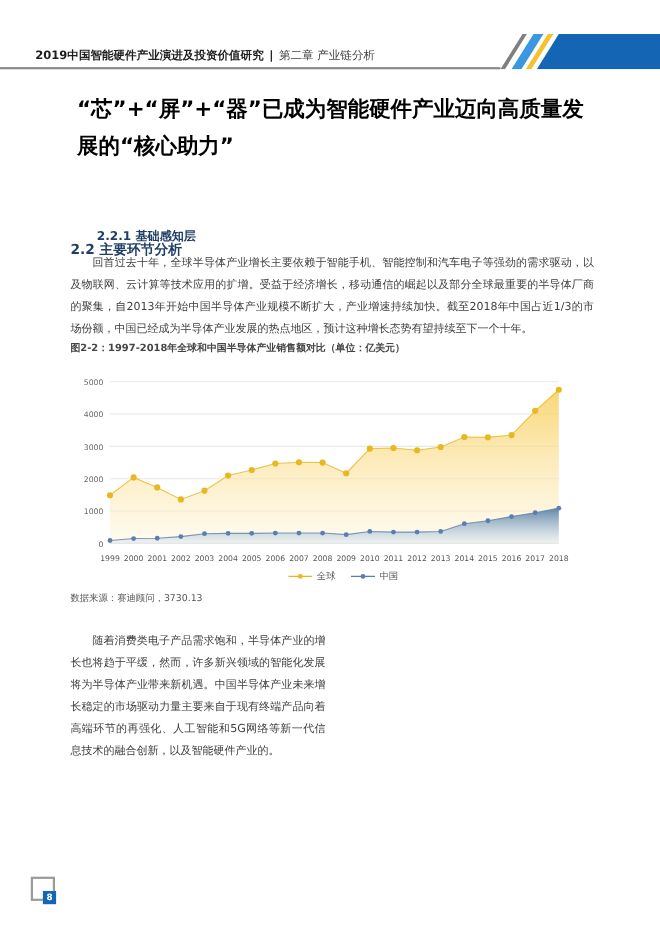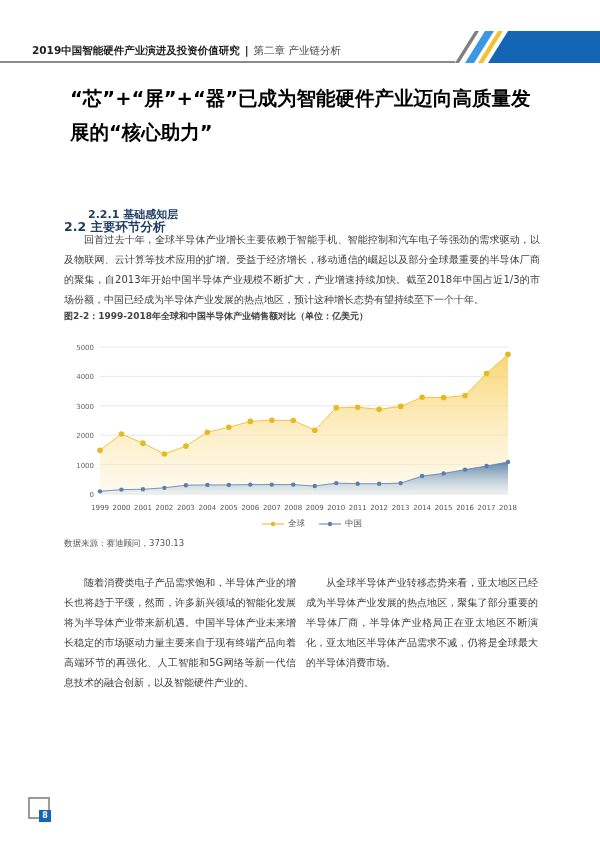--- a/index.html
+++ b/index.html
@@ -44,21 +44,21 @@
   </svg>
 </div>
 
 <div class="main-title">“芯”+“屏”+“器”已成为智能硬件产业迈向高质量发展的“核心助力”</div>
 
 <div class="h2">2.2 主要环节分析</div>
 <div class="h3">2.2.1 基础感知层</div>
 
 <div class="para p1">回首过去十年，全球半导体产业增长主要依赖于智能手机、智能控制和汽车电子等强劲的需求驱动，以及物联网、云计算等技术应用的扩增。受益于经济增长，移动通信的崛起以及部分全球最重要的半导体厂商的聚集，自2013年开始中国半导体产业规模不断扩大，产业增速持续加快。截至2018年中国占近1/3的市场份额，中国已经成为半导体产业发展的热点地区，预计这种增长态势有望持续至下一个十年。</div>
 
-<div class="fig-title">图2-2：1999-2018年全球和中国半导体产业销售额对比（单位：亿美元）</div>
+<div class="fig-title">图2-2：1997-2018年全球和中国半导体产业销售额对比（单位：亿美元）</div>
 
 <svg class="chart" id="chart" width="470" height="185" viewBox="0 0 470 185">
   <defs>
     <linearGradient id="gGlobal" x1="0" y1="0" x2="0" y2="1">
       <stop offset="0" stop-color="#f8cf5c" stop-opacity="0.85"></stop>
       <stop offset="1" stop-color="#fdf3d6" stop-opacity="0.4"></stop>
     </linearGradient>
     <linearGradient id="gChina" x1="0" y1="0" x2="0" y2="1">
       <stop offset="0" stop-color="#4f7ba6" stop-opacity="0.9"></stop>
       <stop offset="1" stop-color="#dfe9f2" stop-opacity="0.5"></stop>
@@ -164,17 +164,16 @@
         <circle cx="11" cy="3" r="2.2" fill="#5a7fae"></circle>
       </svg>
     <span>中国</span>
   </div>
 </div>
 
 <div class="source">数据来源：赛迪顾问，3730.13</div>
 
 <div class="para col-left">随着消费类电子产品需求饱和，半导体产业的增长也将趋于平缓，然而，许多新兴领域的智能化发展将为半导体产业带来新机遇。中国半导体产业未来增长稳定的市场驱动力量主要来自于现有终端产品向着高端环节的再强化、人工智能和5G网络等新一代信息技术的融合创新，以及智能硬件产业的。</div>
 <div class="para col-right">
-  <span class="second">从全球半导体产业转移态势来看，亚太地区已经成为半导体产业发展的热点地区，聚集了部分重要的半导体厂商，半导体产业格局正在亚太地区不断演化，亚太地区半导体产品需求不减，仍将是全球最大的半导体消费市场。</span>
 </div>
 
 <div class="page-box"></div>
 <div class="page-num">8</div>
 
 </body></html>

